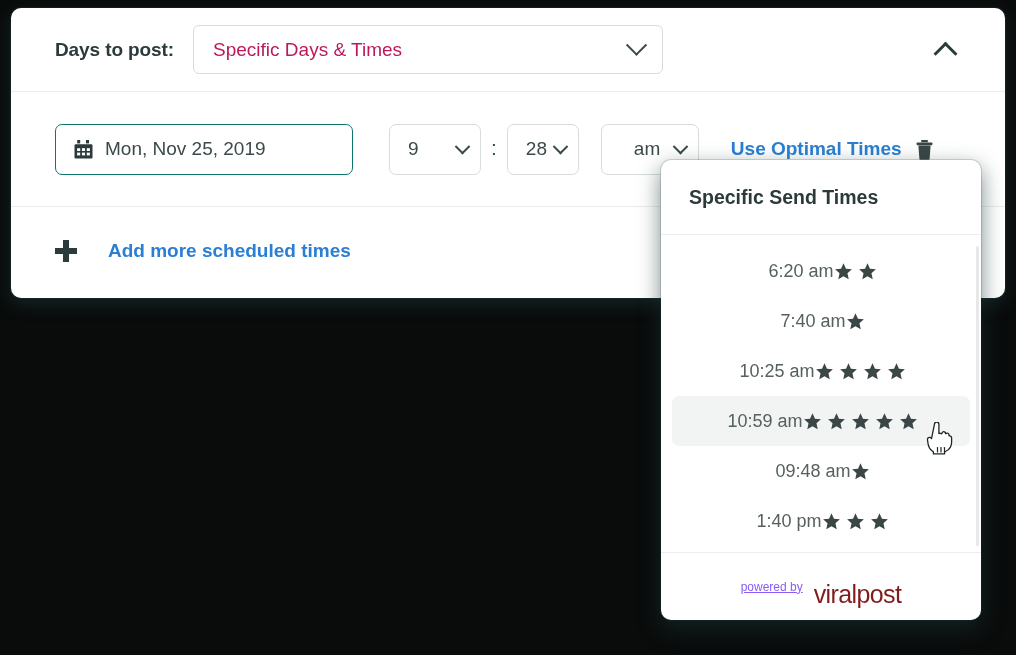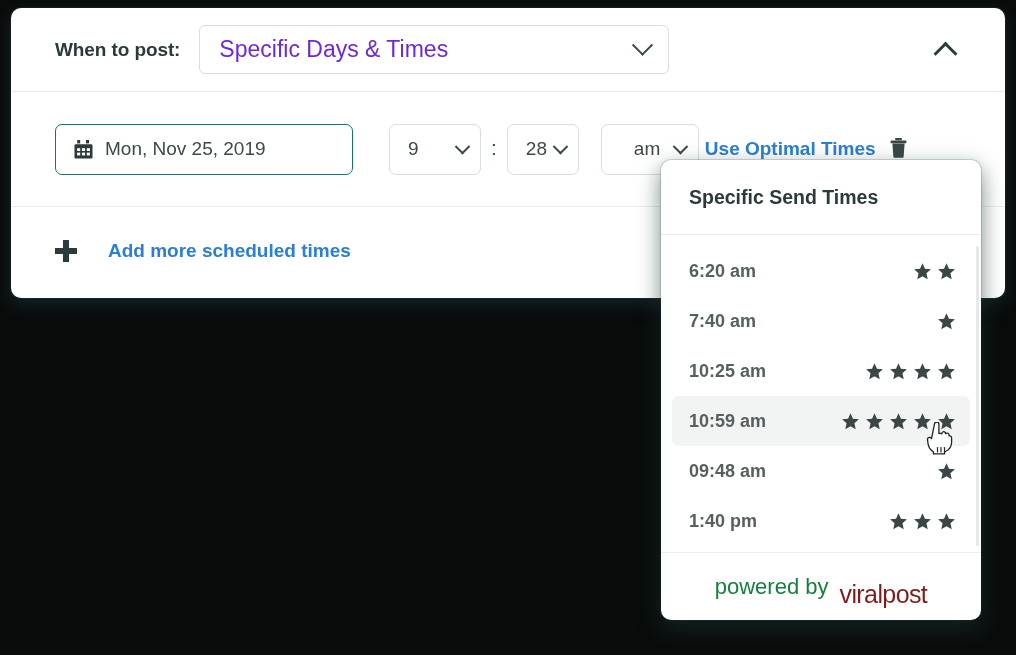--- a/index.html
+++ b/index.html
@@ -56,22 +56,22 @@
     border-radius: 6px;
     background: #ffffff;
     display: flex;
     align-items: center;
     justify-content: space-between;
     padding: 0 18px 0 19px;
     cursor: pointer;
   }
 
   .when-select-value {
-    font-size: 23px;
-    color: #6d28d9;
+    font-size: 19px;
+    color: #be185d;
   }
 
   .chev {
     display: inline-block;
     width: 15px;
     height: 15px;
     border-right: 2.4px solid #3c4a4a;
     border-bottom: 2.4px solid #3c4a4a;
     transform: rotate(45deg) translate(-3px, -3px);
   }
@@ -163,22 +163,22 @@
 
   .colon {
     font-size: 21px;
     color: #3c4a4a;
     margin: 0 10px;
     padding-bottom: 2px;
   }
 
   .optimal-link-wrap {
     display: flex;
-    align-items: flex-start;
-    margin-left: 6px;
+    align-items: flex-end;
+    margin-left: 32px;
   }
 
   .optimal-link {
     font-size: 19px;
     font-weight: bold;
     color: #2a7fd4;
     cursor: pointer;
     white-space: nowrap;
   }
 
@@ -249,25 +249,24 @@
   }
 
   .ost-list {
     padding: 11px 11px 0 11px;
   }
 
   .ost-row {
     height: 50px;
     display: flex;
     align-items: center;
-    justify-content: space-between;
+    justify-content: center;
     padding: 0 14px 0 17px;
     border-radius: 7px;
     cursor: pointer;
-    font-weight: bold;
   }
   .ost-row.active { background: #f2f4f4; }
 
   .ost-time {
     font-size: 18px;
     color: #55605f;
   }
 
   .stars {
     display: flex;
@@ -288,22 +287,23 @@
     right: 0;
     bottom: 0;
     height: 68px;
     border-top: 1px solid #eceeee;
     display: flex;
     align-items: center;
     justify-content: center;
     gap: 11px;
   }
   .powered-by {
-    font-size: 22px;
-    color: #15803d;
+    font-size: 12px;
+    color: #8b5cf6;
+    text-decoration: underline;
   }
   .viralpost-logo {
     font-size: 25px;
     color: #7f1d1d;
     letter-spacing: -0.6px;
     margin-top: 16px;
   }
 
   
   .cursor-hand {
@@ -325,21 +325,21 @@
     background: rgba(120,130,130,0.18);
     border-radius: 2px;
   }
 </style>
 </head>
 <body>
 
 <div class="schedule-card">
 
   <div class="row-when">
-    <span class="when-label">When to post:</span>
+    <span class="when-label">Days to post:</span>
 
     <div class="when-select">
       <span class="when-select-value">Specific Days &amp; Times</span>
       <span class="chev"></span>
     </div>
 
     <div class="collapse-btn">
       <span class="chev-up"></span>
     </div>
   </div>

